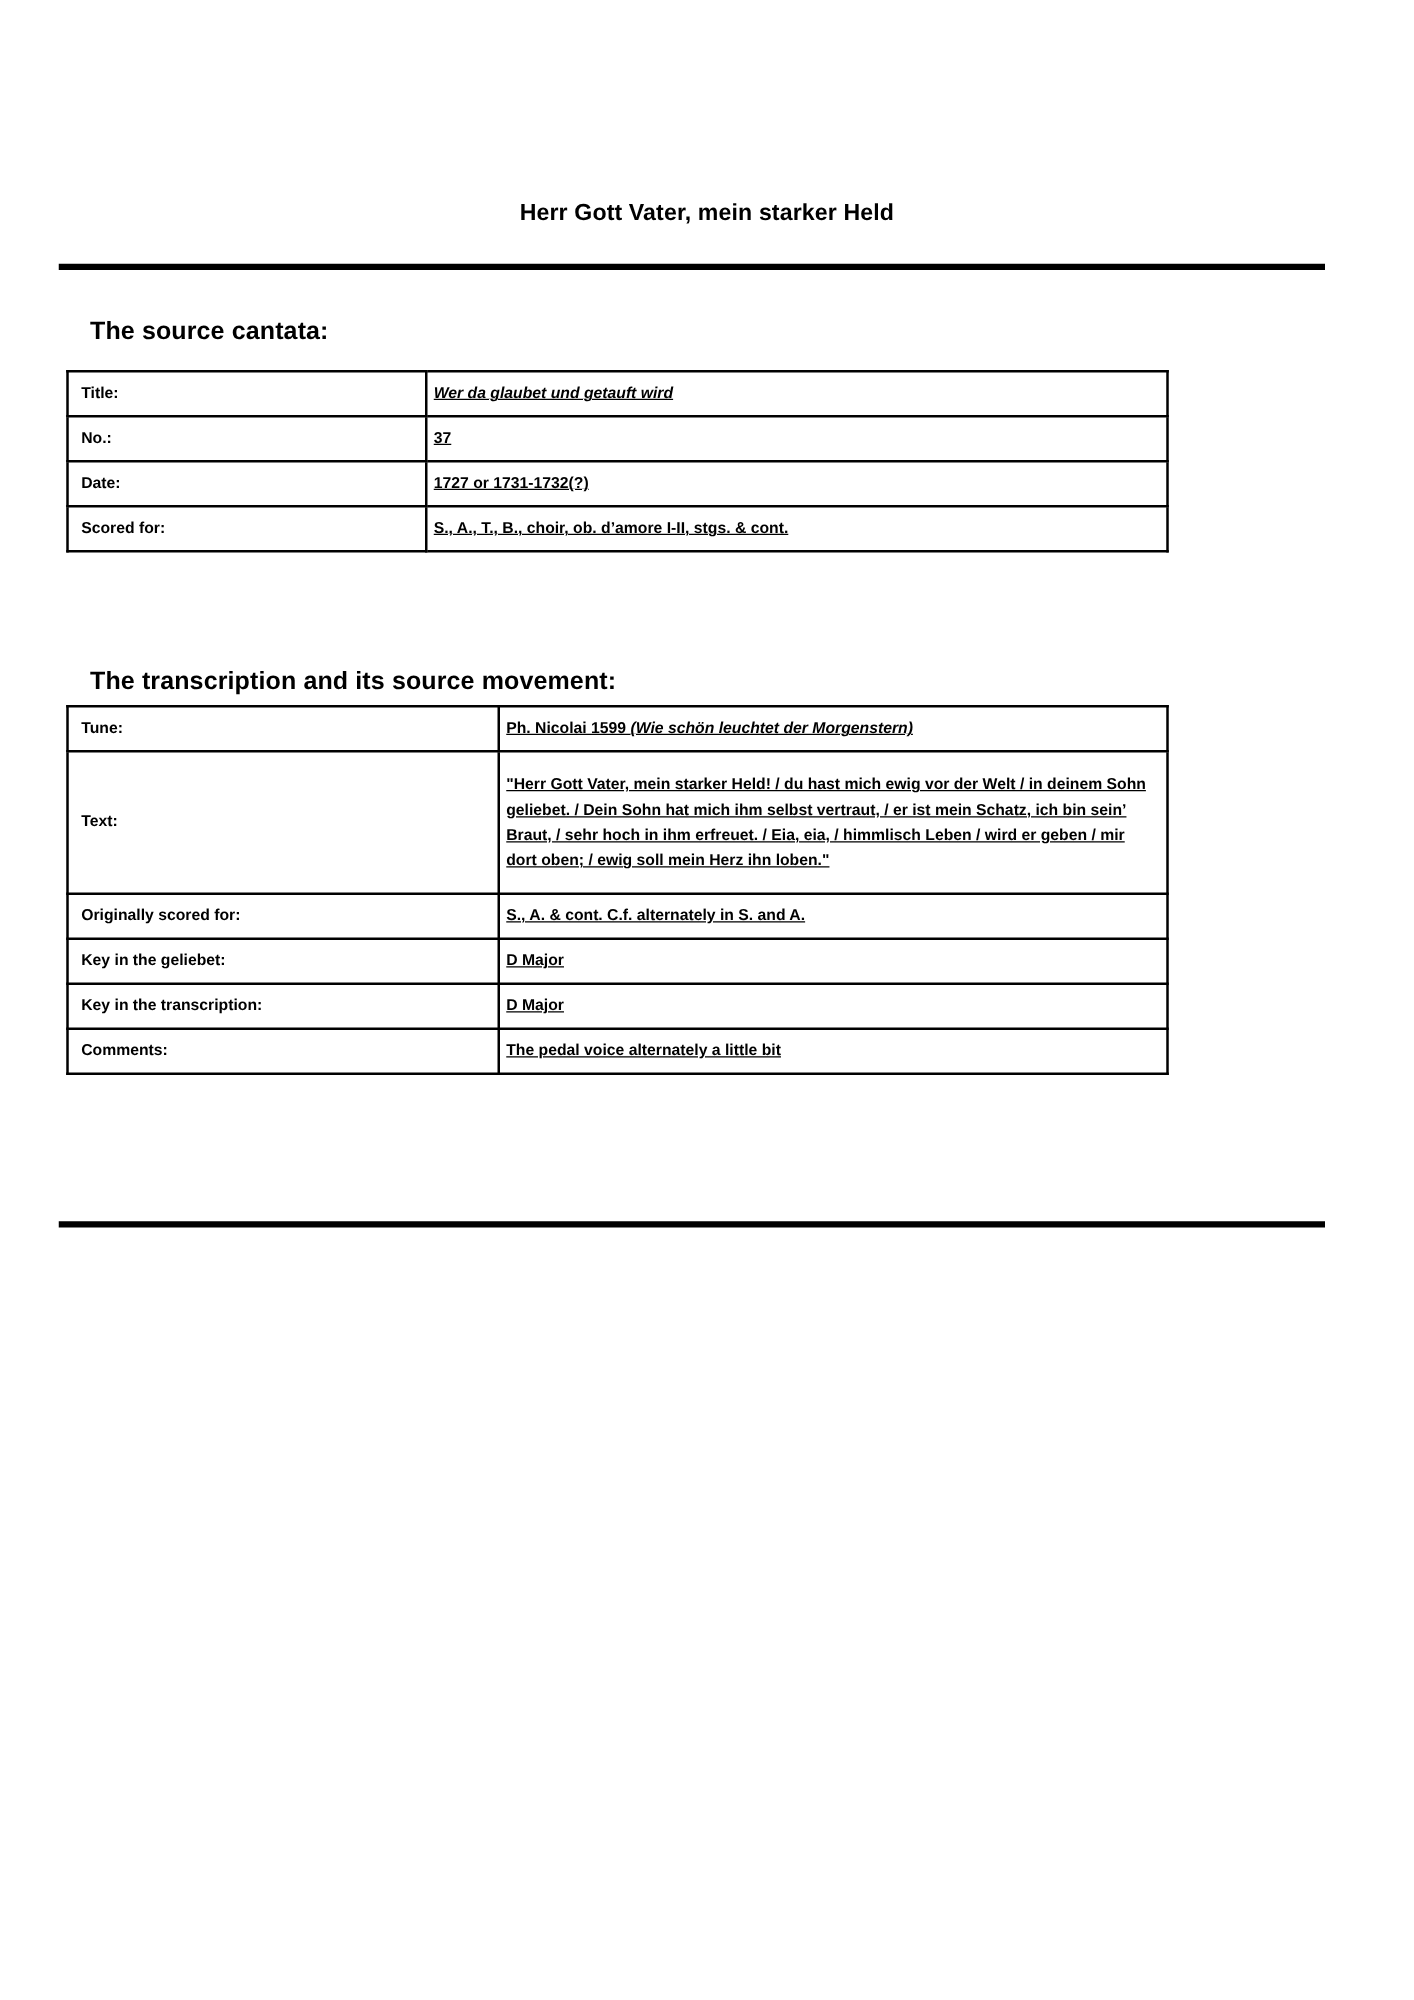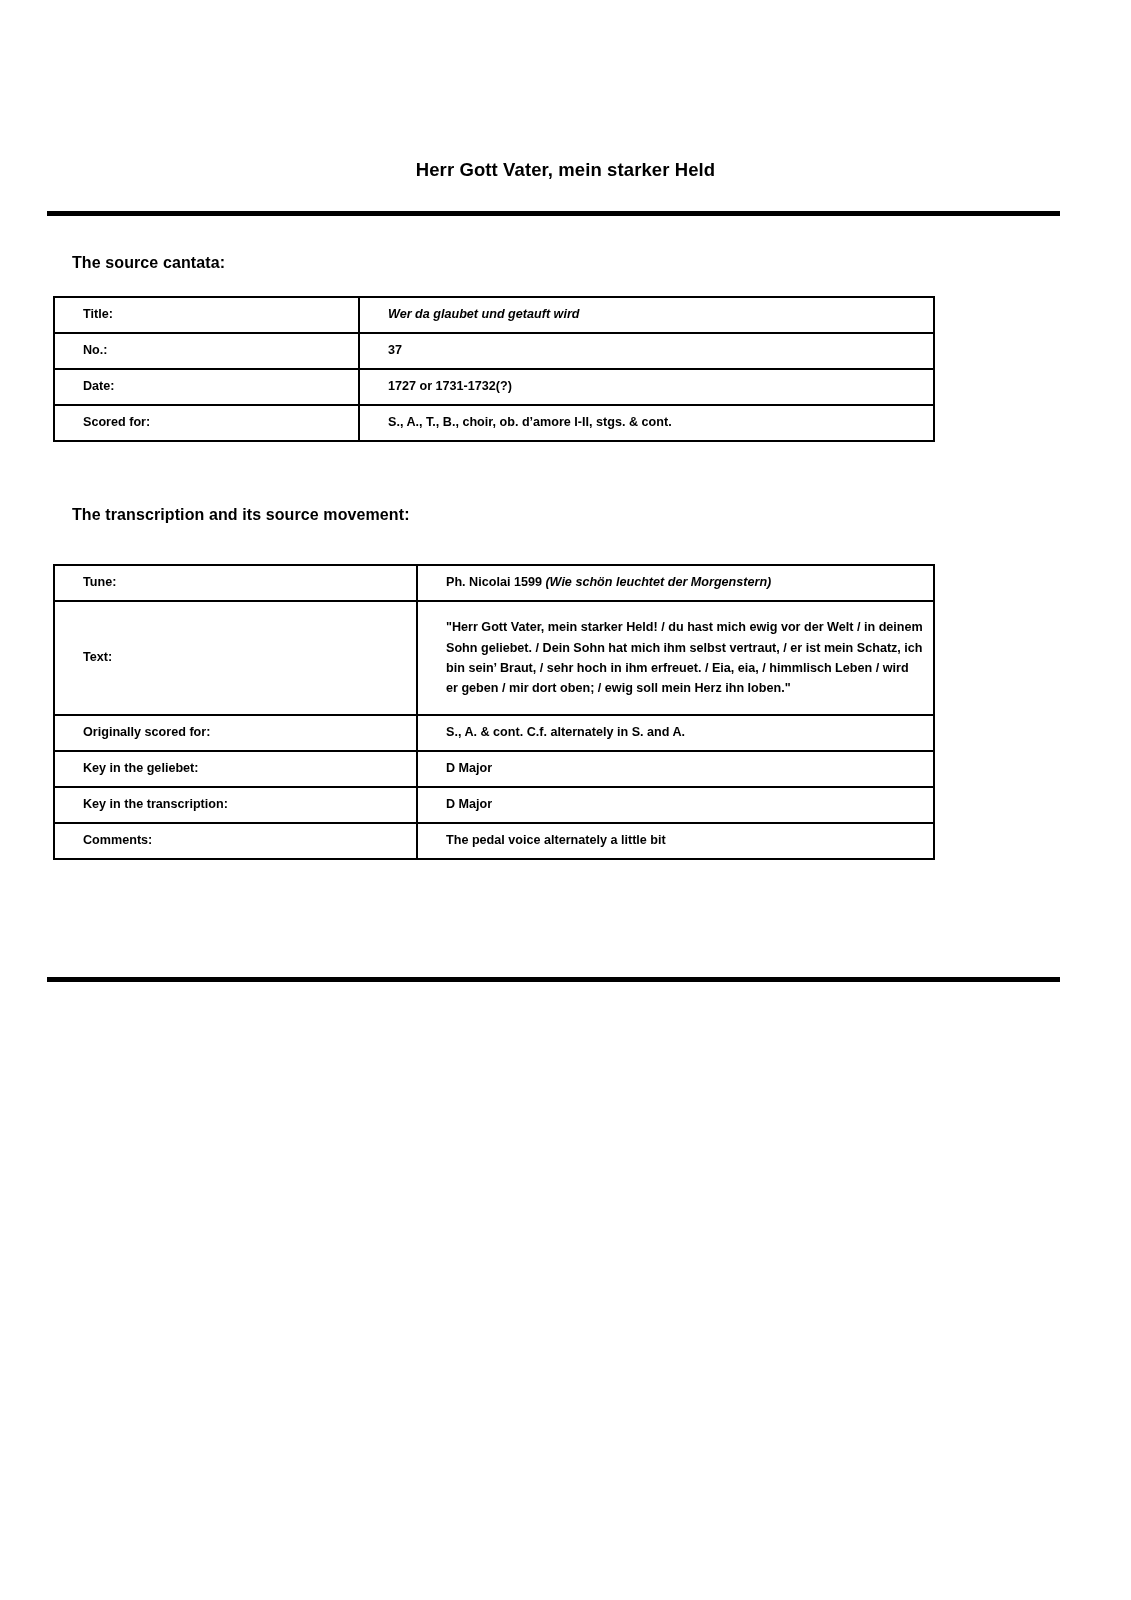--- a/index.html
+++ b/index.html
@@ -42,45 +42,46 @@
     width: 1013px;
     height: 5px;
     background: #000000;
   }
   .rule-top    { top: 167px; }
   .rule-bottom { top: 933px; }
 
   
   .section-heading {
     position: absolute;
-    font-size: 16px;
+    font-size: 20px;
     font-weight: bold;
     letter-spacing: 0.1px;
   }
   .heading-1 { top: 210px; left: 72px; }
-  .heading-2 { top: 462px; left: 72px; }
+  .heading-2 { top: 490px; left: 72px; }
 
   
   table.info {
     position: absolute;
     border-collapse: collapse;
     table-layout: fixed;
     font-size: 12.6px;
   }
   table.info td {
     border: 2.5px solid #000000;
     vertical-align: middle;
     font-weight: bold;
     line-height: 1.52;
   }
   table.info td.key {
-    padding: 6px 10px 6px 28px;
+    padding: 6px 10px 6px 10px;
   }
   table.info td.val {
-    padding: 6px 10px 6px 28px;
+    padding: 6px 10px 6px 5px;
+    text-decoration: underline;
   }
   td.val i, td.key i { font-style: italic; }
 
   
   #table-cantata {
     top: 252px;
     left: 53px;
     width: 882px;
   }
   #table-cantata td.key { width: 265px; }

